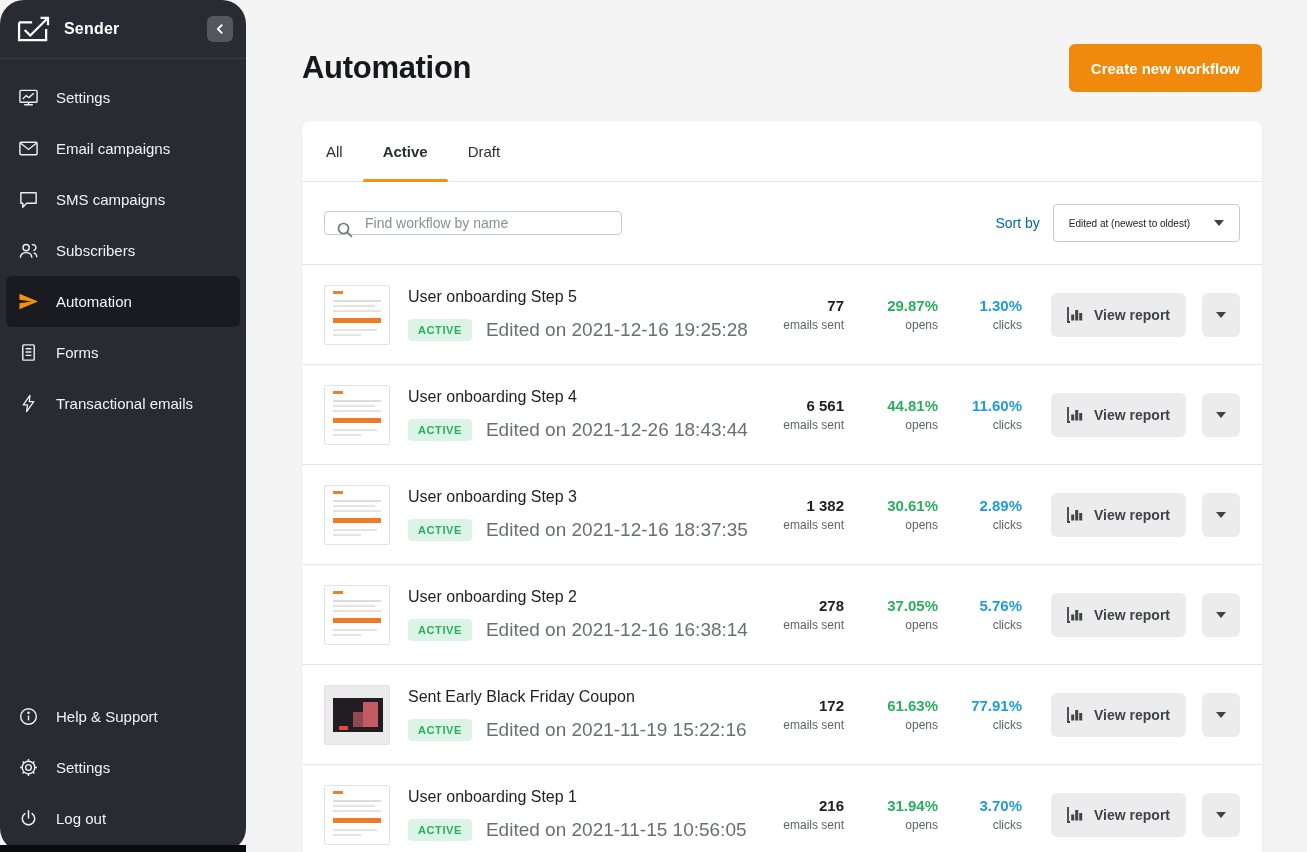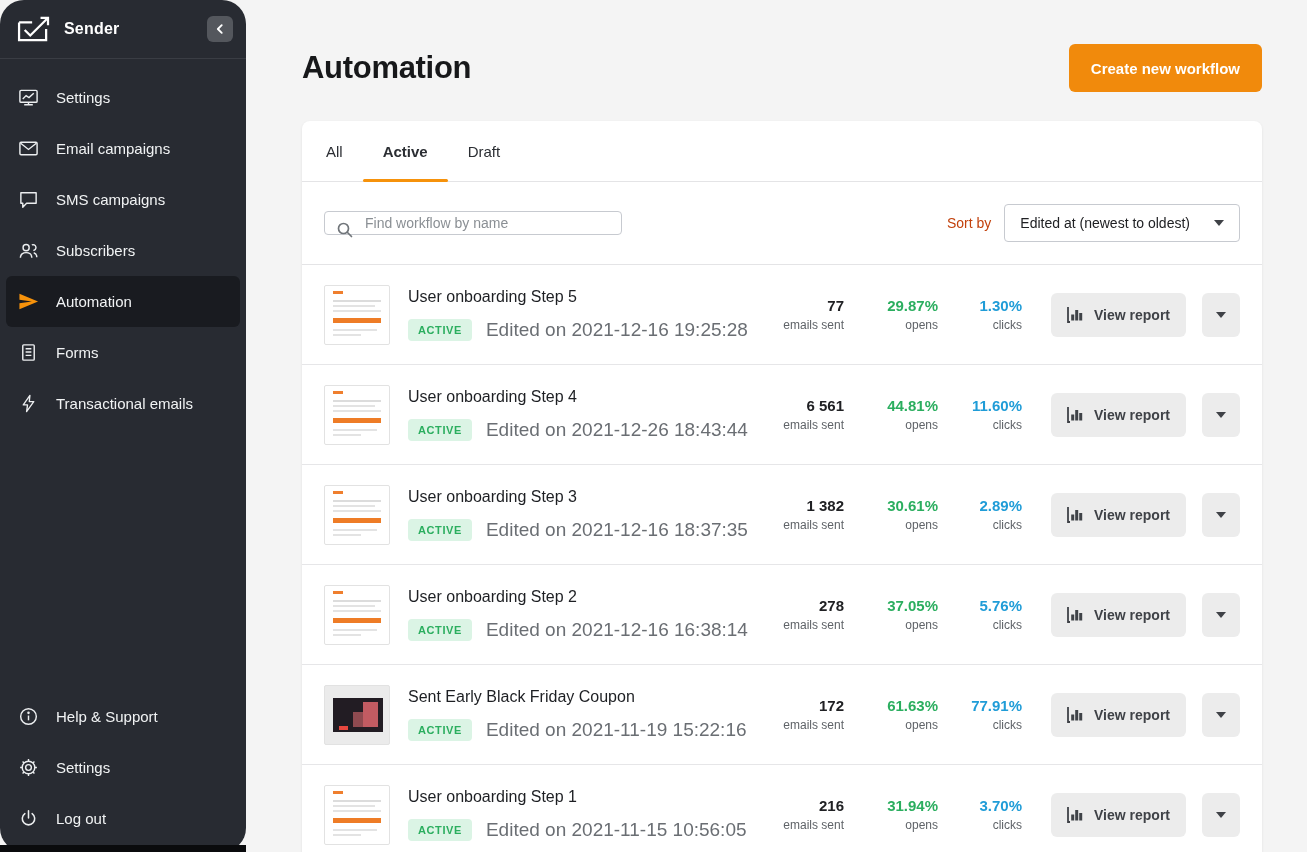--- a/index.html
+++ b/index.html
@@ -42,23 +42,23 @@
     background:#F6920B; border-radius:2px; }
 
   .toolbar { display:flex; align-items:center; justify-content:space-between;
     padding:22px; border-bottom:1px solid #e4e4e6; }
   .search-wrap { position:relative; }
   .search-input { width:298px; height:24px; border:1px solid #c7cad0; border-radius:4px;
     padding:0 12px 0 40px; font-size:14px; font-family:inherit; color:#ec4899; outline:none; }
   .search-input::placeholder { color:#8a8f94; }
   .search-icon { position:absolute; left:12px; top:10px; }
   .sort-wrap { display:flex; align-items:center; gap:13px; }
-  .sort-label { font-size:14px; color:#c2410c; }
+  .sort-label { font-size:14px; color:#0369a1; }
   .sort-select { height:38px; background:#fff; border:1px solid #c7cad0; border-radius:4px;
-    display:flex; align-items:center; gap:24px; padding:0 15px; font-size:14px; color:#202124; cursor:pointer; }
+    display:flex; align-items:center; gap:24px; padding:0 15px; font-size:10px; color:#202124; cursor:pointer; }
   .caret-down { width:0; height:0; border-left:5px solid transparent; border-right:5px solid transparent;
     border-top:6px solid #3f4247; }
 
   
   .row { height:100px; display:flex; align-items:center; padding:0 22px; border-bottom:1px solid #e6e6e8; background:#fff; }
   .thumb { width:66px; height:60px; flex:none; border:1px solid #e2e2e2; border-radius:2px; margin-right:18px;
     background:#fff; }
   .thumb-email { background:
       linear-gradient(#ef7f2e,#ef7f2e) 8px 5px/10px 3px no-repeat,
       linear-gradient(#dcdcdc,#dcdcdc) 8px 14px/48px 2px no-repeat,

